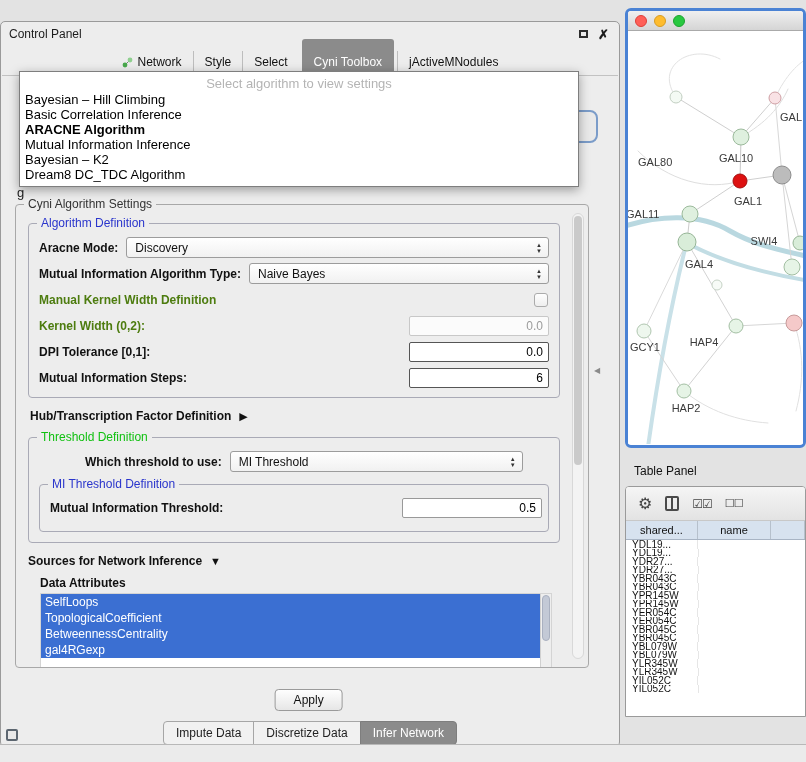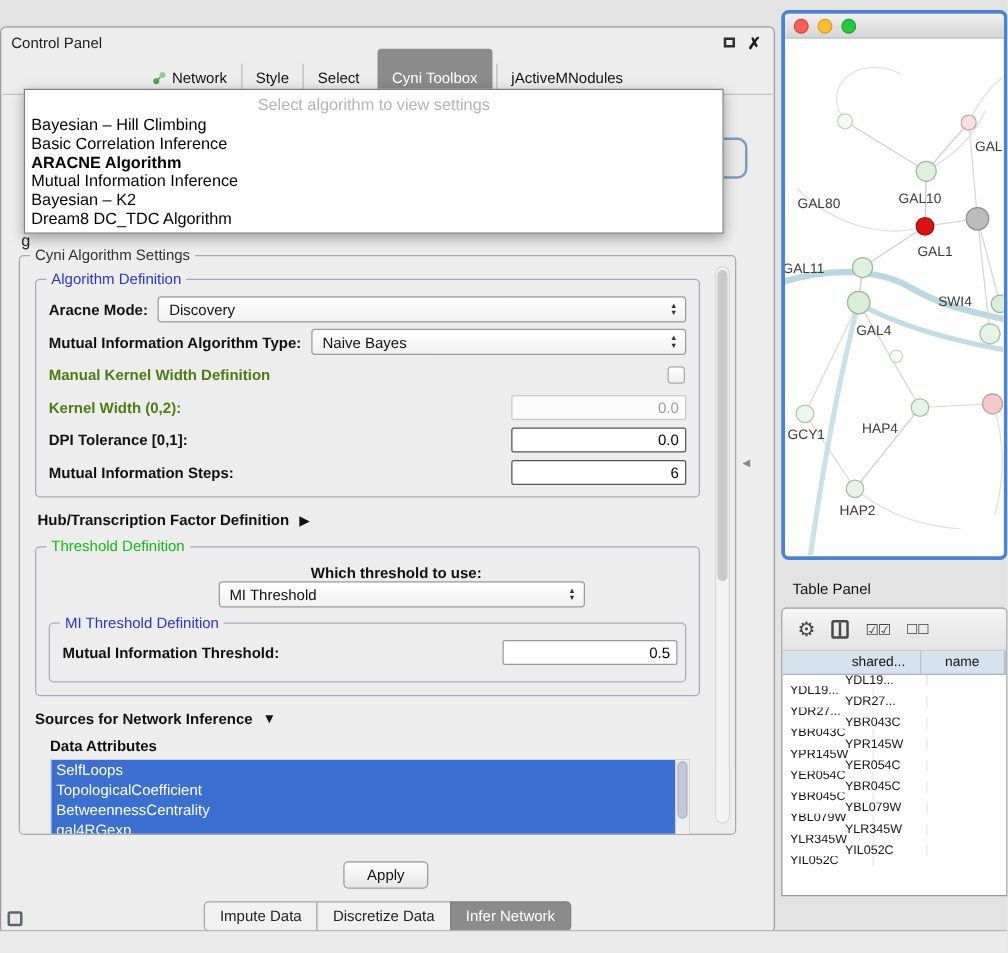--- a/index.html
+++ b/index.html
@@ -54,21 +54,21 @@
   input.num { width:140px; height:20px; text-align:right; font:12px "Liberation Sans",sans-serif;
     padding:0 5px; border:1px solid #555; border-radius:2px; background:#fff; }
   input.num.mid { border-color:#999; }
   input.num.dis { border-color:#c8c8c8; color:#9b9b9b; background:#fbfbfb; }
   .checkbox { width:14px; height:14px; border:1px solid #ababab; border-radius:3px;
     background:linear-gradient(#fefefe,#eeeeee); margin-right:1px; }
   .hub-row, .sources-row { margin:11px 0 0 14px; font-size:12px; display:flex; align-items:center; gap:8px; }
   .hub-row .b, .sources-row .b { font-weight:bold; }
   .tri { font-size:11px; color:#111; }
   .thr { margin:14px 8px 0 12px; padding:13px 10px 10px; }
-  .which-row { display:flex; align-items:center; margin-left:46px;flex-direction:column; }
+  .which-row { display:flex; align-items:center; margin-left:46px; }
   .which-row .combo { width:293px; margin-left:8px; }
   .which-row .flabel { font-weight:bold; }
   .mi-sub { position:relative; border:1px solid #a9aab6; border-radius:4px; margin-top:12px; padding:12px 6px 8px 10px; }
   .sources-row { margin-left:12px; }
   .attrs-label { margin:8px 0 3px 24px; font-weight:bold; font-size:12px; }
   .attr-wrap { position:relative; margin-left:24px; width:512px; height:78px;
     background:#fff; border:1px solid #d4d4d4; overflow:hidden; }
   .attr-list { position:absolute; left:0; top:0; right:11px; bottom:0; }
   .attr-item { height:16px; line-height:16px; padding-left:4px; font-size:12px; color:#111; white-space:nowrap; }
   .attr-item.sel { background:var(--selection-blue,#3b6fd2); color:#fff; }
@@ -107,21 +107,21 @@
   .tb-ic { color:#444; }
   .tb-ic.gear { font-size:16px; }
   .tb-ic.checks { font-size:12px; letter-spacing:-1px; }
   .tb-ic.unchecks { font-size:11px; letter-spacing:-1px; }
   .cols-ic { width:14px; height:15px; border:2px solid #4a4a4a; border-radius:2px; position:relative; }
   .cols-ic::after { content:""; position:absolute; left:50%; top:0; bottom:0; width:2px; background:#4a4a4a; transform:translateX(-50%); }
   .thead { display:flex; height:19px; background:#d7e2ef; border-bottom:1px solid #a8b4c4; font-size:11px; }
   .th { display:flex; align-items:center; justify-content:center; border-right:1px solid #b6c0cc; overflow:hidden; white-space:nowrap; }
   .tr { display:flex; height:17px; font-size:10px;flex-direction:column; }
   .td { display:flex; align-items:center; padding-left:6px; border-right:1px solid #e6e6e6; overflow:hidden; white-space:nowrap; }
-  .c0 { width:72px;margin-left:44px; } .c1 { width:73px; } .c2 { flex:1; }
+  .c0 { width:72px; } .c1 { width:73px; } .c2 { flex:1; }
   
   .mini-panel-icon { position:absolute; left:6px; top:729px; width:12px; height:12px;
     border:2px solid #5c6670; border-radius:2px; background:#e8e8e8; }
   .status-bar { position:absolute; left:0; top:744px; width:806px; height:18px;
     background:#ebebeb; border-top:1px solid #b8b8b8; }
 </style>
 </head>
 <body>
 
 <div class="control-panel">

